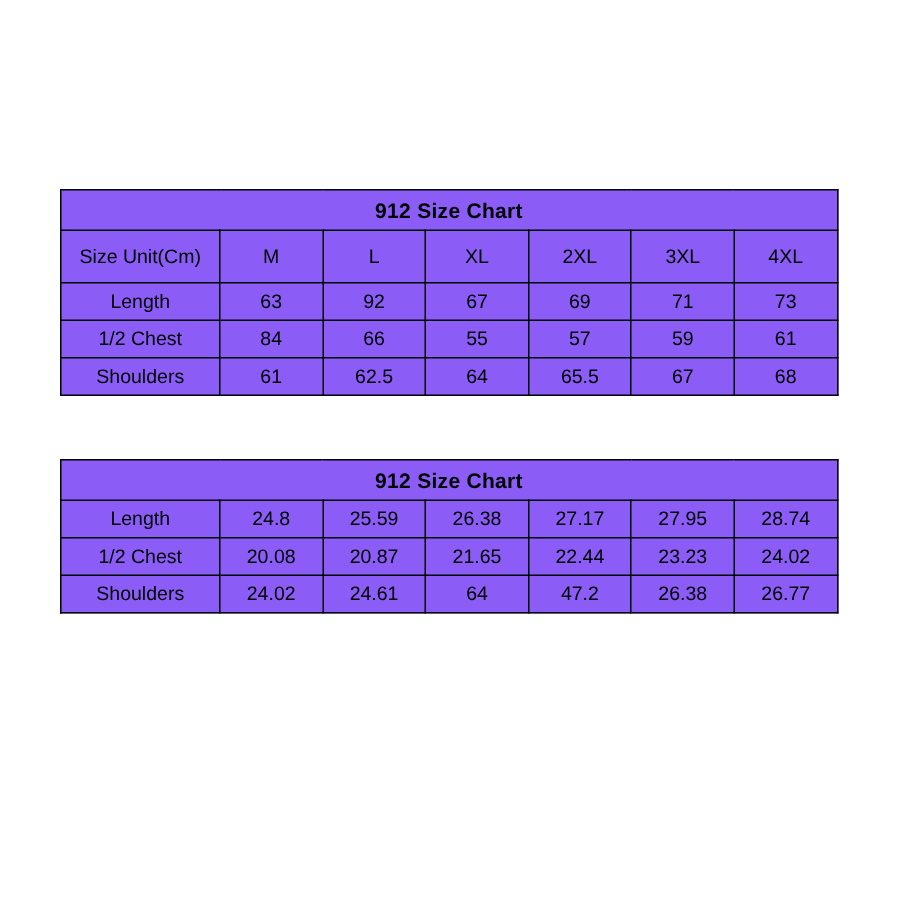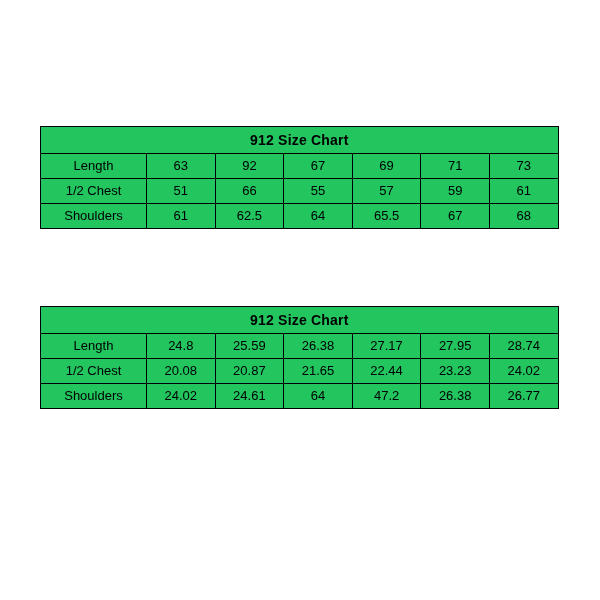--- a/index.html
+++ b/index.html
@@ -25,21 +25,21 @@
     left: 40px;
     width: 518px;
   }
   #chart-cm { top: 126px; }
   #chart-in { top: 306px; }
 
   table.size-table {
     border-collapse: collapse;
     width: 518px;
     table-layout: fixed;
-    background: #22c55e;
+    background: #8b5cf6;
   }
   table.size-table td,
   table.size-table th {
     border: 1px solid #000000;
     text-align: center;
     vertical-align: middle;
     font-size: 13px;
     font-weight: normal;
     padding: 0;
     height: 24px;
@@ -88,32 +88,41 @@
           <col class="size-col">
           <col class="size-col">
         <col class="size-col">
           <col class="size-col">
           <col class="size-col">
       </colgroup>
       <tbody>
         <tr>
           <td class="title-cell" colspan="7">912 Size Chart</td>
         </tr>
+        <tr class="header-row">
+          <td class="unit-cell">Size Unit(Cm)</td>
+          <td>M</td>
+          <td>L</td>
+          <td>XL</td>
+          <td>2XL</td>
+          <td>3XL</td>
+          <td>4XL</td>
+        </tr>
         <tr>
           <td>Length</td>
           <td>63</td>
           <td>92</td>
           <td>67</td>
           <td>69</td>
           <td>71</td>
           <td>73</td>
         </tr>
         <tr>
           <td>1/2 Chest</td>
-          <td>51</td>
+          <td>84</td>
           <td>66</td>
           <td>55</td>
           <td>57</td>
           <td>59</td>
           <td>61</td>
         </tr>
         <tr>
           <td>Shoulders</td>
           <td>61</td>
           <td>62.5</td>

